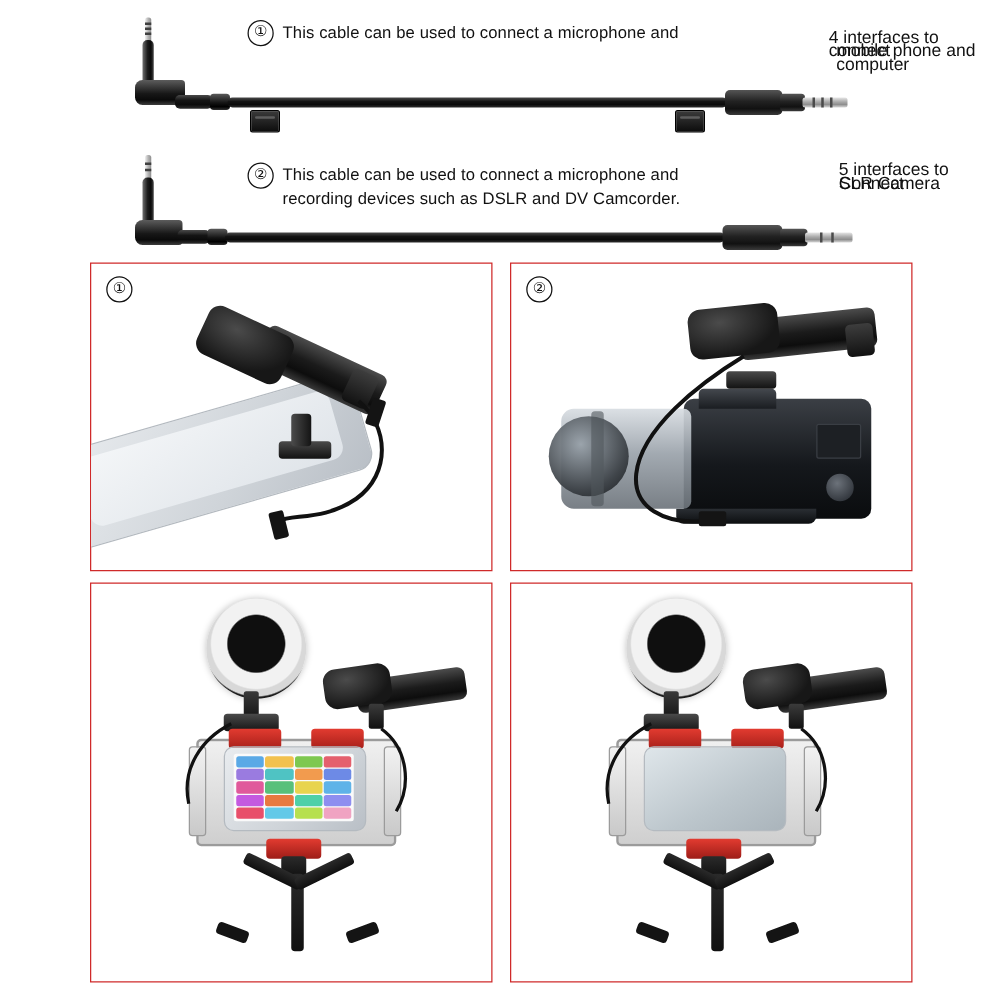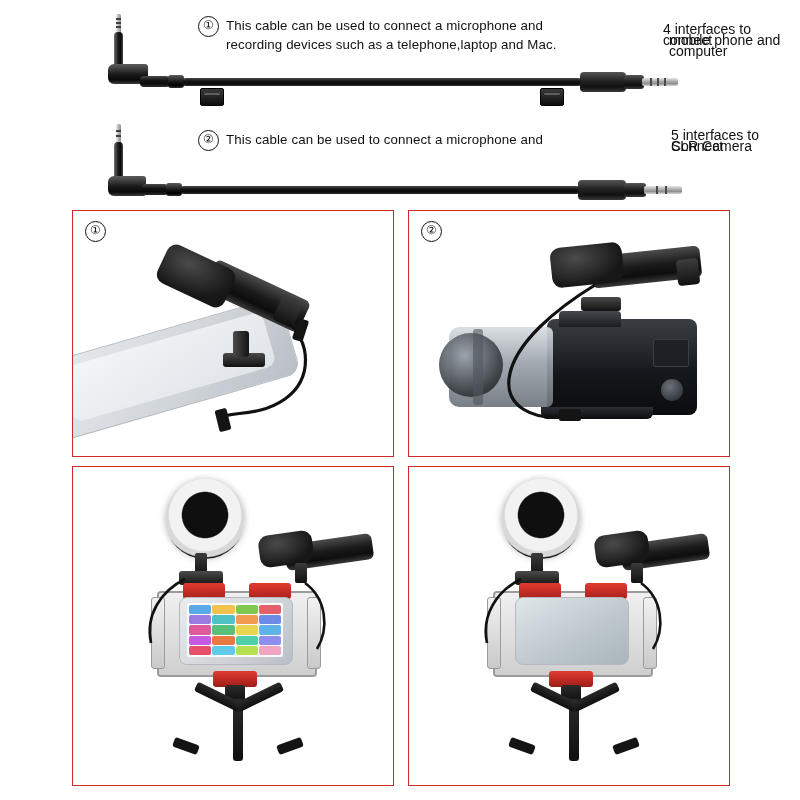--- a/index.html
+++ b/index.html
@@ -176,21 +176,20 @@
 </head>
 <body>
 
 <div class="stage">
 
   <div class="cable-row r1">
 
     <div class="circ-num" style="left:198px;top:10px;">①</div>
 
     <div class="desc" style="left:226px;top:10px;width:440px;">This cable can be used to connect a microphone and</div>
-    <div class="desc" style="left:226px;top:29px;width:460px;">recording devices such as a telephone,laptop and Mac.</div>
 
     <div class="side-note" style="left:650px;top:18px;width:130px;">4 interfaces to connect</div>
     <div class="side-note" style="left:656px;top:29px;width:140px;">mobile phone and computer</div>
 
     <div class="ra-plug" style="left:100px;top:8px;width:60px;height:80px;">
       <div class="pin" style="left:16px;top:0;height:20px;">
         <div class="b" style="top:4px;"></div>
           <div class="b" style="top:8px;"></div>
           <div class="b" style="top:12px;"></div>
       </div>
@@ -214,20 +213,21 @@
       <div class="band" style="left:15px;"></div>
       <div class="band" style="left:22px;"></div>
     </div>
   </div>
 
   <div class="cable-row r2">
 
     <div class="circ-num" style="left:198px;top:18px;">②</div>
 
     <div class="desc" style="left:226px;top:18px;width:440px;">This cable can be used to connect a microphone and</div>
+    <div class="desc" style="left:226px;top:37px;width:460px;">recording devices such as DSLR and DV Camcorder.</div>
 
     <div class="side-note" style="left:658px;top:18px;width:126px;">5 interfaces to Connect</div>
     <div class="side-note" style="left:658px;top:29px;width:126px;">SLR Camera</div>
 
     <div class="ra-plug" style="left:100px;top:12px;width:60px;height:80px;">
       <div class="pin" style="left:16px;top:0;height:20px;">
         <div class="b" style="top:6px;"></div>
           <div class="b" style="top:11px;"></div>
       </div>
       <div class="vert" style="left:14px;top:18px;height:38px;"></div>

